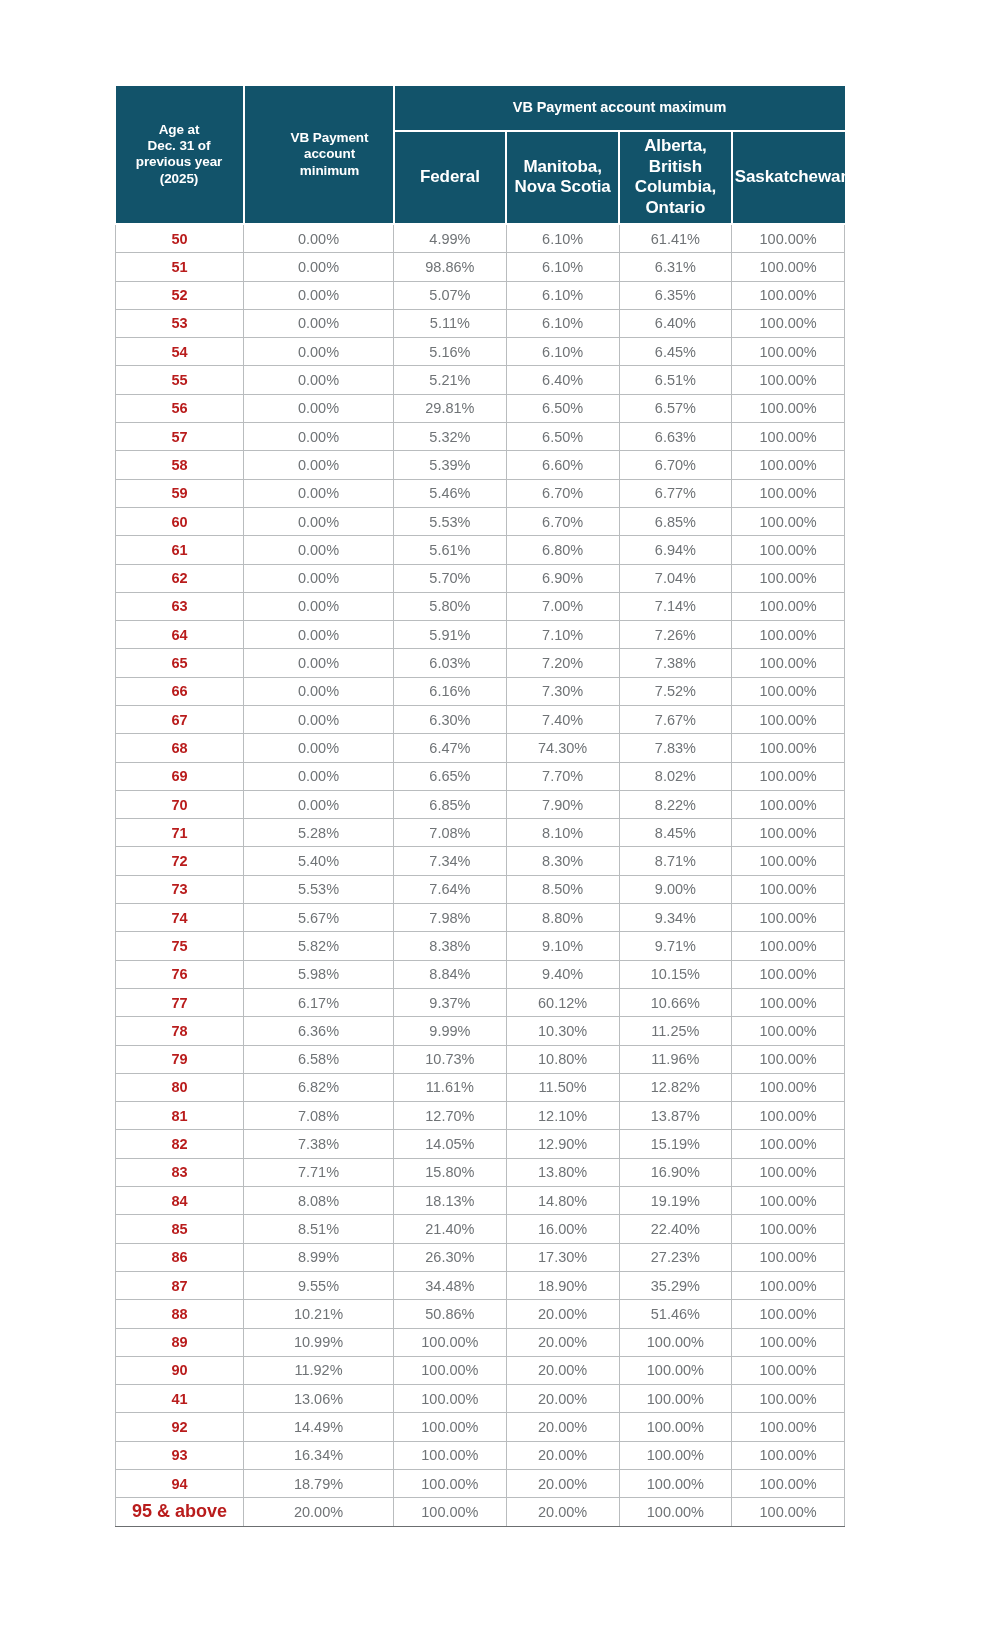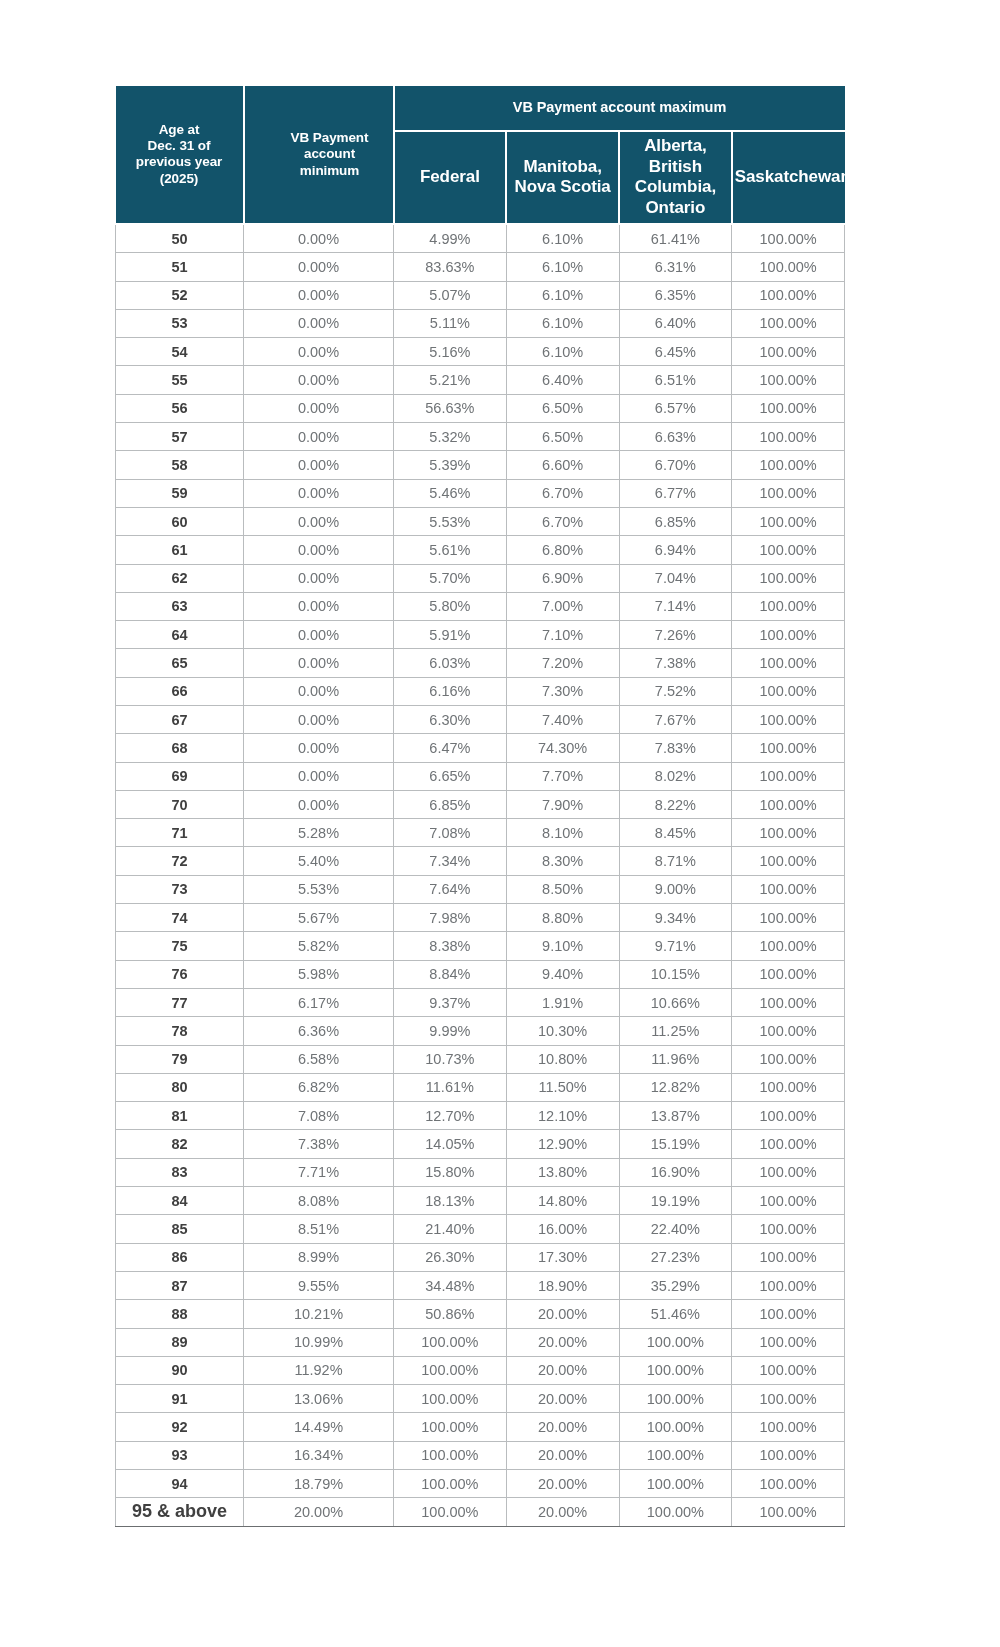--- a/index.html
+++ b/index.html
@@ -77,21 +77,21 @@
     height: 27.3px;
     text-align: center;
     vertical-align: middle;
     border-bottom: 1px solid #b9bcbe;
     border-right: 1px solid #b9bcbe;
     font-size: 14.5px;
     color: #6f7376;
     padding: 0;
   }
   tbody td.age {
-    color: #404040;
+    color: #b91c1c;
     font-weight: bold;
     font-size: 14.5px;
     border-left: 1px solid #b9bcbe;
   }
   tbody td.last-col {
     border-right: 1px solid #b9bcbe;
   }
   tbody tr:first-child td {
     border-top: 1px solid #b9bcbe;
   }
@@ -146,21 +146,21 @@
           <td class="age">50</td>
           <td>0.00%</td>
           <td>4.99%</td>
           <td>6.10%</td>
           <td>61.41%</td>
           <td class="last-col">100.00%</td>
         </tr>
         <tr>
           <td class="age">51</td>
           <td>0.00%</td>
-          <td>83.63%</td>
+          <td>98.86%</td>
           <td>6.10%</td>
           <td>6.31%</td>
           <td class="last-col">100.00%</td>
         </tr>
         <tr>
           <td class="age">52</td>
           <td>0.00%</td>
           <td>5.07%</td>
           <td>6.10%</td>
           <td>6.35%</td>
@@ -186,21 +186,21 @@
           <td class="age">55</td>
           <td>0.00%</td>
           <td>5.21%</td>
           <td>6.40%</td>
           <td>6.51%</td>
           <td class="last-col">100.00%</td>
         </tr>
         <tr>
           <td class="age">56</td>
           <td>0.00%</td>
-          <td>56.63%</td>
+          <td>29.81%</td>
           <td>6.50%</td>
           <td>6.57%</td>
           <td class="last-col">100.00%</td>
         </tr>
         <tr>
           <td class="age">57</td>
           <td>0.00%</td>
           <td>5.32%</td>
           <td>6.50%</td>
           <td>6.63%</td>
@@ -355,21 +355,21 @@
           <td>5.98%</td>
           <td>8.84%</td>
           <td>9.40%</td>
           <td>10.15%</td>
           <td class="last-col">100.00%</td>
         </tr>
         <tr>
           <td class="age">77</td>
           <td>6.17%</td>
           <td>9.37%</td>
-          <td>1.91%</td>
+          <td>60.12%</td>
           <td>10.66%</td>
           <td class="last-col">100.00%</td>
         </tr>
         <tr>
           <td class="age">78</td>
           <td>6.36%</td>
           <td>9.99%</td>
           <td>10.30%</td>
           <td>11.25%</td>
           <td class="last-col">100.00%</td>
@@ -464,21 +464,21 @@
         </tr>
         <tr>
           <td class="age">90</td>
           <td>11.92%</td>
           <td>100.00%</td>
           <td>20.00%</td>
           <td>100.00%</td>
           <td class="last-col">100.00%</td>
         </tr>
         <tr>
-          <td class="age">91</td>
+          <td class="age">41</td>
           <td>13.06%</td>
           <td>100.00%</td>
           <td>20.00%</td>
           <td>100.00%</td>
           <td class="last-col">100.00%</td>
         </tr>
         <tr>
           <td class="age">92</td>
           <td>14.49%</td>
           <td>100.00%</td>

